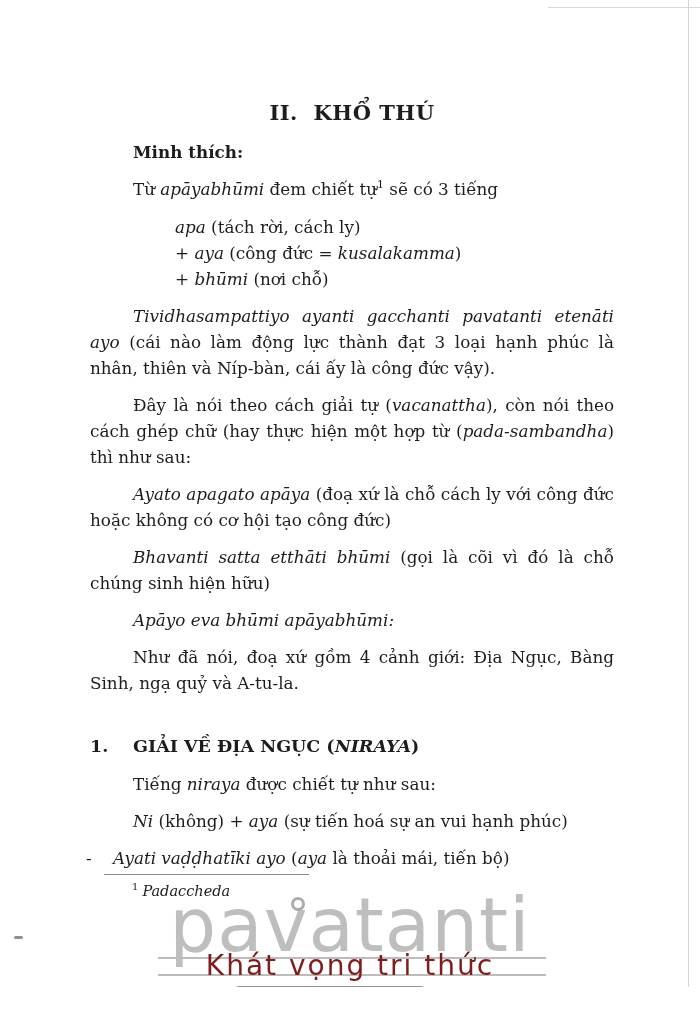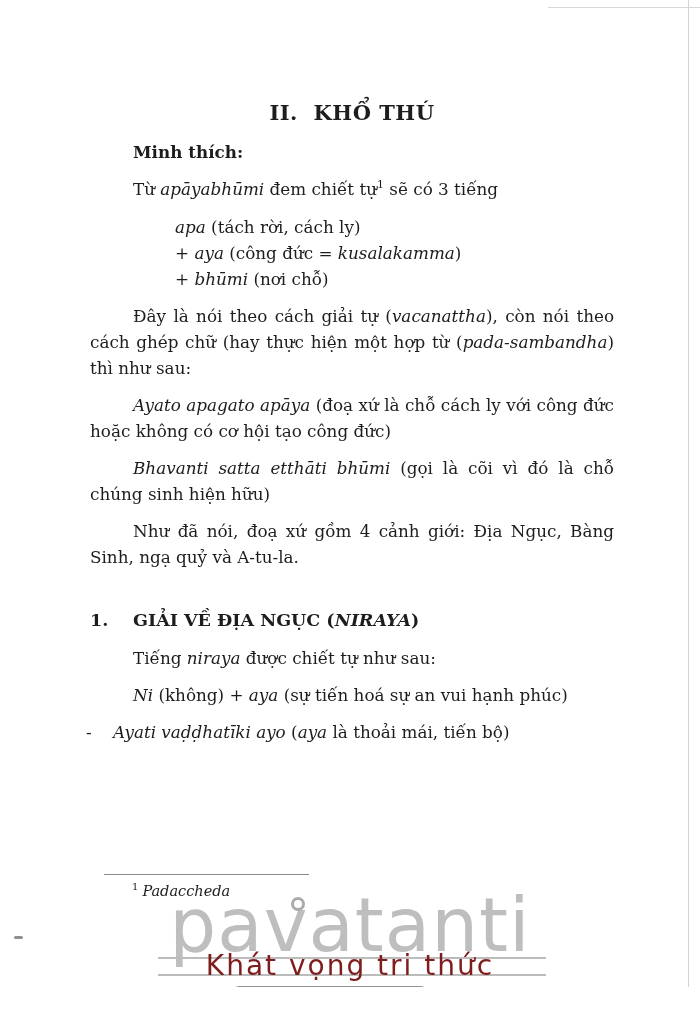--- a/index.html
+++ b/index.html
@@ -92,23 +92,25 @@
   <div class="speck"></div>
 
   <div class="content">
     <h1 class="title">II.  KHỔ THÚ</h1>
     <div>
         <p class="blk para"><span class="b">Minh thích:</span></p>
         <p class="blk para"><span>Từ </span><span class="it">apāyabhūmi</span><span> đem chiết tự</span><sup>1</sup><span> sẽ có 3 tiếng</span></p>
         <p class="blk sub"><span class="it">apa</span><span> (tách rời, cách ly)</span></p>
         <p class="blk sub"><span>+ </span><span class="it">aya</span><span> (công đức = </span><span class="it">kusalakamma</span><span>)</span></p>
         <p class="blk sub"><span>+ </span><span class="it">bhūmi</span><span> (nơi chỗ)</span></p>
+        <p class="blk para"><span class="it">Tividhasampattiyo ayanti gacchanti pavatanti etenāti ayo</span><span> (cái nào làm động lực thành đạt 3 loại hạnh phúc là nhân, thiên và Níp-bàn, cái ấy là công đức vậy).</span></p>
         <p class="blk para"><span>Đây là nói theo cách giải tự (</span><span class="it">vacanattha</span><span>), còn nói theo cách ghép chữ (hay thực hiện một hợp từ (</span><span class="it">pada-sambandha</span><span>) thì như sau:</span></p>
         <p class="blk para"><span class="it">Ayato apagato apāya</span><span> (đoạ xứ là chỗ cách ly với công đức hoặc không có cơ hội tạo công đức)</span></p>
         <p class="blk para"><span class="it">Bhavanti satta etthāti bhūmi</span><span> (gọi là cõi vì đó là chỗ chúng sinh hiện hữu)</span></p>
+        <p class="blk para"><span class="it">Apāyo eva bhūmi apāyabhūmi:</span></p>
         <p class="blk para"><span>Như đã nói, đoạ xứ gồm 4 cảnh giới: Địa Ngục, Bàng Sinh, ngạ quỷ và A-tu-la.</span></p>
         <p class="blk heading"><span class="h-num">1.</span><span class="b">GIẢI VỀ ĐỊA NGỤC (</span><span class="it b">NIRAYA</span><span class="b">)</span></p>
         <p class="blk para"><span>Tiếng </span><span class="it">niraya</span><span> được chiết tự như sau:</span></p>
         <p class="blk para"><span class="it">Ni</span><span> (không) + </span><span class="it">aya</span><span> (sự tiến hoá sự an vui hạnh phúc)</span></p>
         <p class="blk dash"><span class="dash-marker">-</span><span class="it">Ayati vaḍḍhatīki ayo</span><span> (</span><span class="it">aya</span><span> là thoải mái, tiến bộ)</span></p>
       </div>
   </div>
 
   <div class="footnote">
     <div class="fn-rule"></div>

